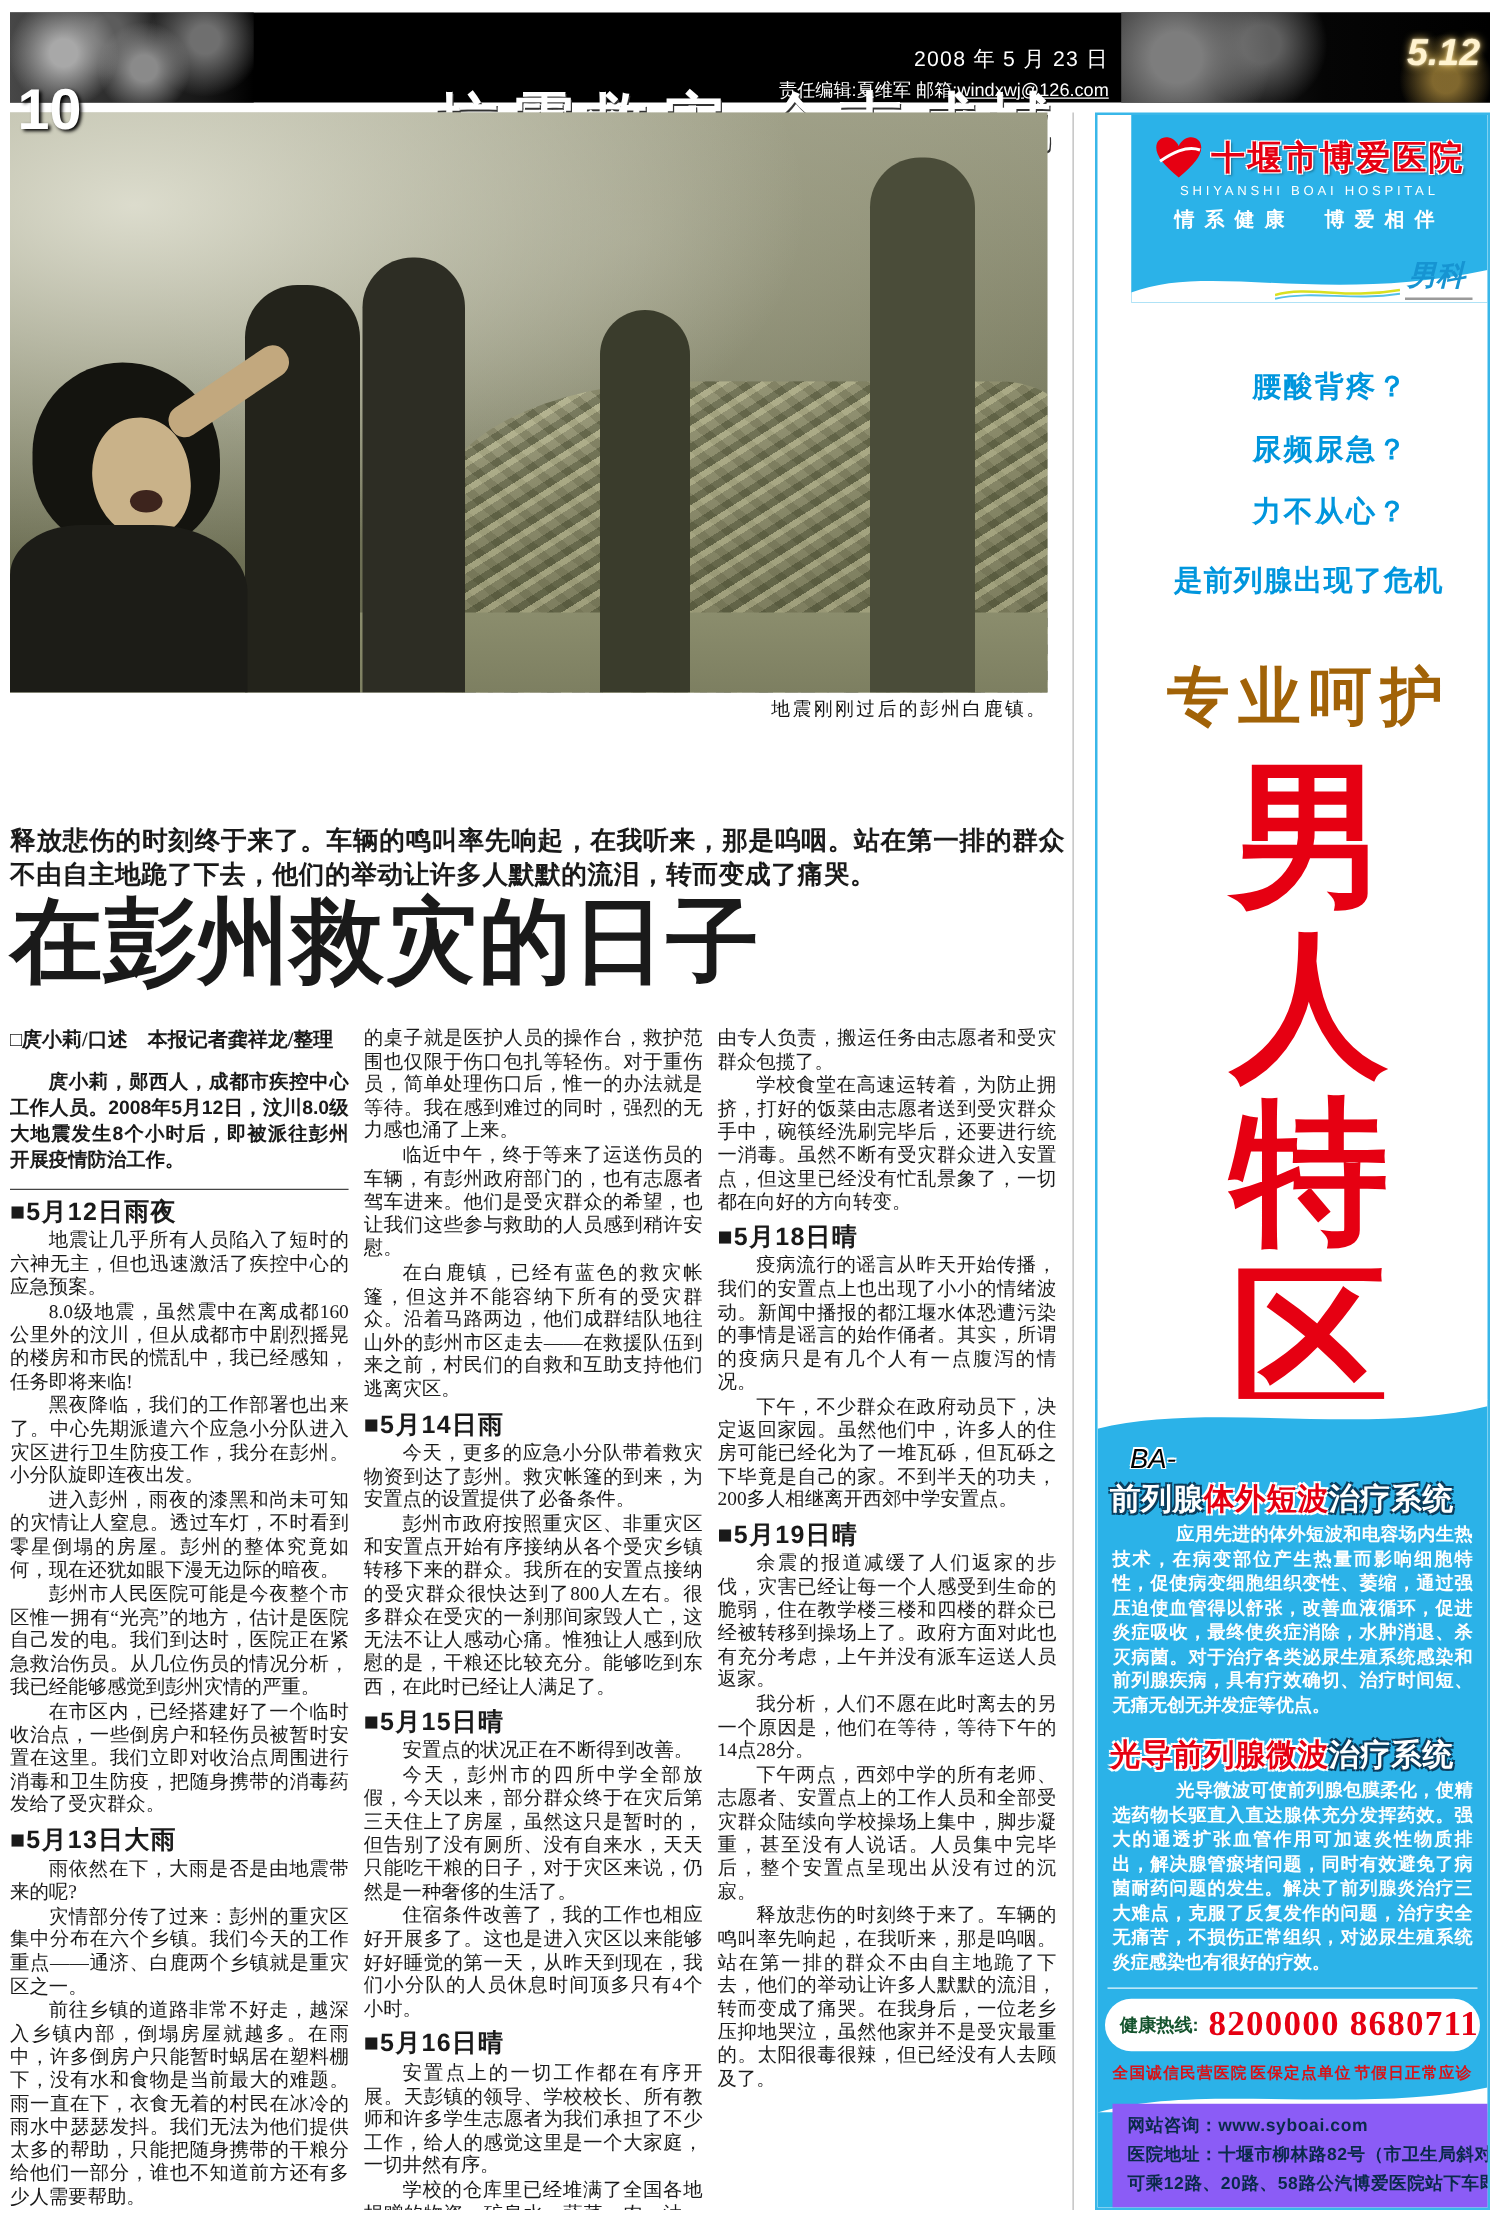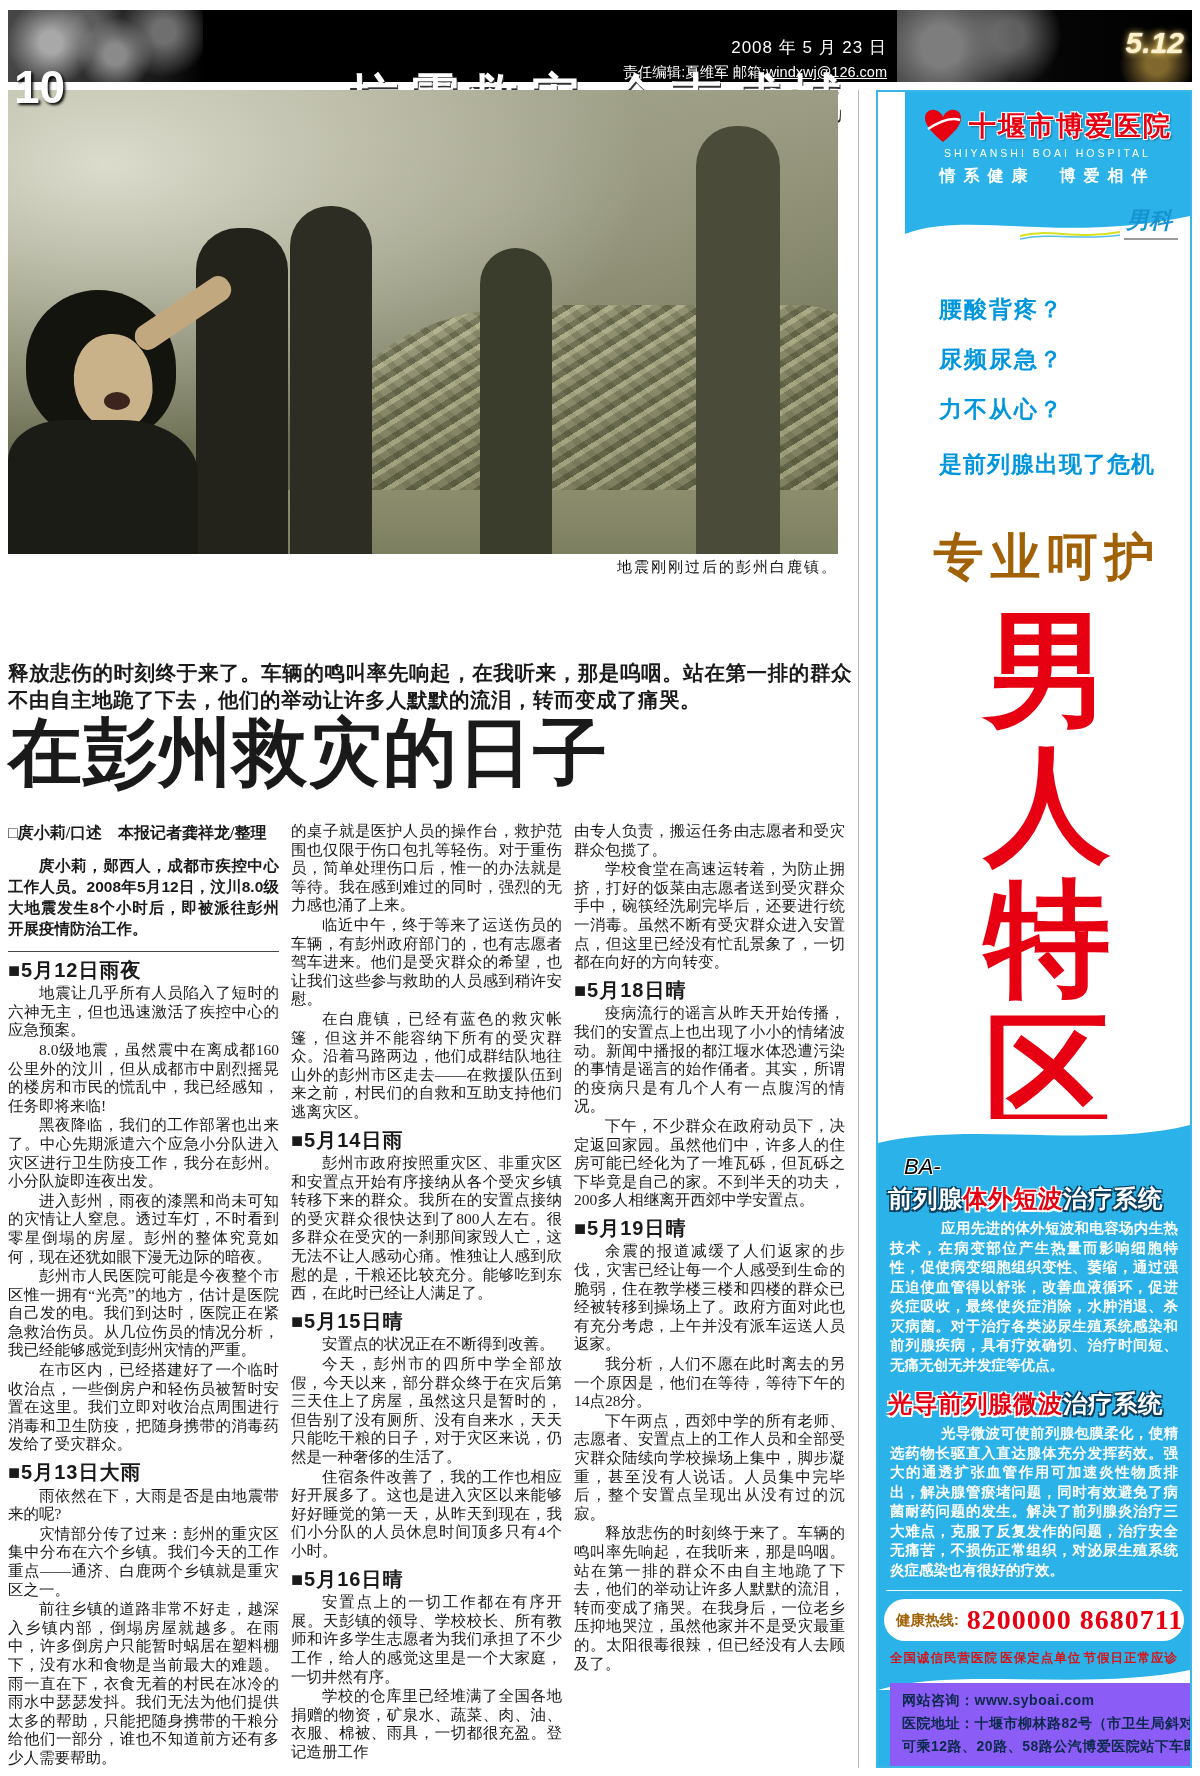--- a/index.html
+++ b/index.html
@@ -80,39 +80,39 @@
   .ad-header{position:relative;height:150px;background:#2bb2e8;}
   .ad-brand-row{display:flex;align-items:center;justify-content:center;gap:6px;padding-top:16px;}
   .ad-title{font-size:27px;font-weight:900;color:#e60012;letter-spacing:2px;white-space:nowrap;
      text-shadow:-1px -1px 0 #fff,1px -1px 0 #fff,-1px 1px 0 #fff,1px 1px 0 #fff,2px 2px 2px rgba(0,0,0,.35);}
   .ad-en{text-align:center;color:#fff;font-size:10.5px;letter-spacing:3px;margin-top:3px;}
   .ad-slogan{text-align:center;color:#fff;font-size:16px;font-weight:bold;letter-spacing:8px;margin-top:7px;white-space:nowrap;}
   .ad-wave{position:absolute;left:0;bottom:0;width:100%;height:38px;display:block;}
   .ad-dept{position:absolute;right:12px;bottom:2px;display:flex;align-items:flex-end;gap:4px;}
   .ad-dept .dept-text{font-size:23px;font-style:italic;font-weight:bold;color:#1694d2;
      border-bottom:2px solid #9a9a9a;padding:0 6px 2px 2px;}
-  .ad-questions{margin:52px 0 12px 34px;}
+  .ad-questions{margin:52px 0 12px 34px;text-align:center;}
   .ad-q{font-size:23px;font-weight:900;color:#0096dd;letter-spacing:2px;margin-bottom:19px;}
   .ad-q-final{font-size:23px;font-weight:900;color:#0096dd;letter-spacing:1px;margin:24px 0 0 0;}
   .ad-care{margin-top:44px;text-align:center;font-size:50px;font-weight:900;color:#a16207;letter-spacing:7px;white-space:nowrap;}
   .ad-bigchars{margin-top:14px;text-align:center;}
   .ad-bigchars .bigchar{font-size:126px;line-height:134px;font-weight:900;color:#e60012;
      font-family:"Liberation Serif",serif;}
   .ad-lower{position:absolute;left:0;top:1028px;bottom:0;width:100%;background:#2bb2e8;}
   .lower-wave{position:absolute;left:0;top:-1px;width:100%;height:30px;display:block;}
   .ba-label{margin:34px 0 0 26px;font-size:22px;font-weight:400;font-style:italic;color:#000000;
      text-shadow:-1px -1px 0 #fff,1px -1px 0 #fff,-1px 1px 0 #fff,1px 1px 0 #fff;}
   .sys-title{margin:2px 0 4px 10px;font-size:24.5px;font-weight:900;letter-spacing:.5px;white-space:nowrap;}
   .sys-title .t-white{color:#fff;text-shadow:-1.5px -1.5px 0 #0a3c5c,1.5px -1.5px 0 #0a3c5c,-1.5px 1.5px 0 #0a3c5c,1.5px 1.5px 0 #0a3c5c;}
   .sys-title .t-red{color:#e60012;text-shadow:-1.5px -1.5px 0 #fff,1.5px -1.5px 0 #fff,-1.5px 1.5px 0 #fff,1.5px 1.5px 0 #fff;}
   .sys-body{margin:4px 12px 0 12px;color:#fff;font-size:14.5px;font-weight:bold;line-height:19.5px;text-align:justify;}
   .sys-body .ind{display:inline-block;width:3.5em;}
   .thin-line{height:1px;background:rgba(255,255,255,.9);margin:10px 8px 8px 8px;}
   .hotline{display:flex;align-items:center;background:#fff;border-radius:24px;margin:0 6px;padding:5px 8px 5px 12px;gap:8px;}
-  .hotline-label{color:#a16207;font-size:14.5px;font-weight:900;white-space:nowrap;}
+  .hotline-label{color:#14532d;font-size:14.5px;font-weight:900;white-space:nowrap;}
   .hotline-num{color:#e60012;font-size:28px;font-weight:900;font-family:"Liberation Serif",serif;letter-spacing:1px;}
   .ad-creds{display:flex;justify-content:space-between;margin:9px 12px 0 12px;}
   .ad-cred{color:#d81318;font-size:12.5px;font-weight:900;letter-spacing:1px;}
   .ad-bottom{position:absolute;left:12px;bottom:0;width:100%;background:#8b5cf6;padding:6px 12px 8px 12px;box-sizing:border-box;}
   .bottom-wave{position:absolute;left:0;bottom:76px;width:100%;height:24px;display:block;}
   .ad-bottom-row{color:#0a2a4a;font-size:14px;font-weight:900;line-height:23px;letter-spacing:.5px;white-space:nowrap;}
 </style>
 </head>
 <body>
 
@@ -164,20 +164,21 @@
         <div class="col-heading">■5月13日大雨</div>
         <div class="para">雨依然在下，大雨是否是由地震带来的呢?</div>
         <div class="para">灾情部分传了过来：彭州的重灾区集中分布在六个乡镇。我们今天的工作重点——通济、白鹿两个乡镇就是重灾区之一。</div>
         <div class="para">前往乡镇的道路非常不好走，越深入乡镇内部，倒塌房屋就越多。在雨中，许多倒房户只能暂时蜗居在塑料棚下，没有水和食物是当前最大的难题。雨一直在下，衣食无着的村民在冰冷的雨水中瑟瑟发抖。我们无法为他们提供太多的帮助，只能把随身携带的干粮分给他们一部分，谁也不知道前方还有多少人需要帮助。</div>
       </div>
       <div class="col">
         <div class="cont">的桌子就是医护人员的操作台，救护范围也仅限于伤口包扎等轻伤。对于重伤员，简单处理伤口后，惟一的办法就是等待。我在感到难过的同时，强烈的无力感也涌了上来。</div>
         <div class="para">临近中午，终于等来了运送伤员的车辆，有彭州政府部门的，也有志愿者驾车进来。他们是受灾群众的希望，也让我们这些参与救助的人员感到稍许安慰。</div>
         <div class="para">在白鹿镇，已经有蓝色的救灾帐篷，但这并不能容纳下所有的受灾群众。沿着马路两边，他们成群结队地往山外的彭州市区走去——在救援队伍到来之前，村民们的自救和互助支持他们逃离灾区。</div>
         <div class="col-heading">■5月14日雨</div>
+        <div class="para">今天，更多的应急小分队带着救灾物资到达了彭州。救灾帐篷的到来，为安置点的设置提供了必备条件。</div>
         <div class="para">彭州市政府按照重灾区、非重灾区和安置点开始有序接纳从各个受灾乡镇转移下来的群众。我所在的安置点接纳的受灾群众很快达到了800人左右。很多群众在受灾的一刹那间家毁人亡，这无法不让人感动心痛。惟独让人感到欣慰的是，干粮还比较充分。能够吃到东西，在此时已经让人满足了。</div>
         <div class="col-heading">■5月15日晴</div>
         <div class="para">安置点的状况正在不断得到改善。</div>
         <div class="para">今天，彭州市的四所中学全部放假，今天以来，部分群众终于在灾后第三天住上了房屋，虽然这只是暂时的，但告别了没有厕所、没有自来水，天天只能吃干粮的日子，对于灾区来说，仍然是一种奢侈的生活了。</div>
         <div class="para">住宿条件改善了，我的工作也相应好开展多了。这也是进入灾区以来能够好好睡觉的第一天，从昨天到现在，我们小分队的人员休息时间顶多只有4个小时。</div>
         <div class="col-heading">■5月16日晴</div>
         <div class="para">安置点上的一切工作都在有序开展。天彭镇的领导、学校校长、所有教师和许多学生志愿者为我们承担了不少工作，给人的感觉这里是一个大家庭，一切井然有序。</div>
         <div class="para">学校的仓库里已经堆满了全国各地捐赠的物资，矿泉水、蔬菜、肉、油、衣服、棉被、雨具，一切都很充盈。登记造册工作</div>
       </div>
       <div class="col">

